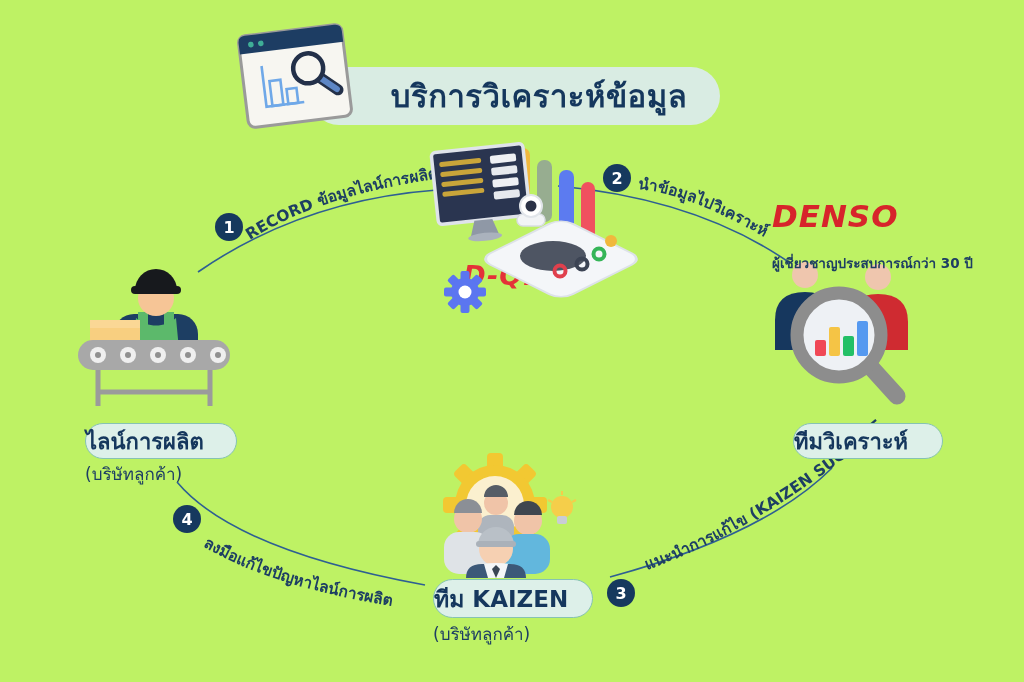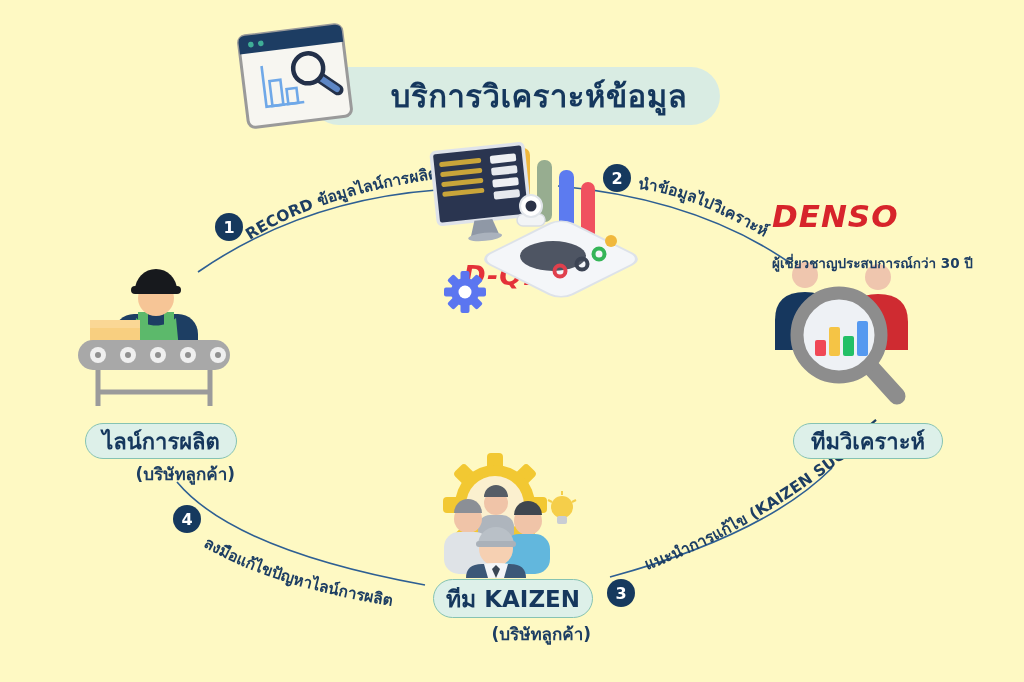--- a/index.html
+++ b/index.html
@@ -1,17 +1,17 @@
 <!DOCTYPE html>
 <html><head>
 <meta charset="utf-8">
 <style>
   html,body{margin:0;padding:0;background:#ffffff;}
   .canvas{
-    position:relative;width:1024px;height:682px;background:#fef9c3;overflow:hidden;
+    position:relative;width:1024px;height:682px;background:#bef264;overflow:hidden;
     font-family:"DejaVu Sans","Liberation Sans",sans-serif;color:#1d3e63;
   }
   .abs{position:absolute;}
   
   .title-pill{
     left:310px;top:67px;width:410px;height:58px;border-radius:30px;
     background:#d9ece3;display:flex;align-items:center;justify-content:center;
     z-index:1;
   }
   .title-text{
@@ -20,25 +20,25 @@
   }
   
   .flow-svg{left:0;top:0;z-index:2;pointer-events:none;}
   .flow-svg text{font-family:"DejaVu Sans","Liberation Sans",sans-serif;}
   .step-label{font-size:15.5px;font-weight:700;fill:#1d3e63;}
   .step-num{font-size:16px;font-weight:700;fill:#ffffff;}
   
   .lbl-layer{z-index:3;}
   .node-pill{
     position:absolute;border:1.5px solid #86c3b2;background:#ddf0e9;border-radius:22px;
-    display:flex;align-items:center;justify-content:center;
+    display:flex;align-items:center;justify-content:flex-start;
     font-weight:800;color:#15375d;white-space:nowrap;
   }
   .node-sub{
-    position:absolute;text-align:right;font-size:17px;font-weight:700;color:#1d3e63;white-space:nowrap;
+    position:absolute;text-align:left;font-size:17px;font-weight:400;color:#1d3e63;white-space:nowrap;
   }
   .dqits-name{
     left:430px;top:260px;width:170px;text-align:center;
     font-size:27px;font-weight:800;font-style:italic;color:#e43238;letter-spacing:1px;
   }
   .denso-block{left:772px;top:200px;width:246px;text-align:left;}
   .denso-logo{font-size:31px;font-weight:800;font-style:italic;color:#d7242b;letter-spacing:1px;line-height:1.05;}
   .denso-tagline{font-size:13.5px;font-weight:700;color:#1d3e63;margin-top:19px;white-space:nowrap;}
 </style>
 </head>

